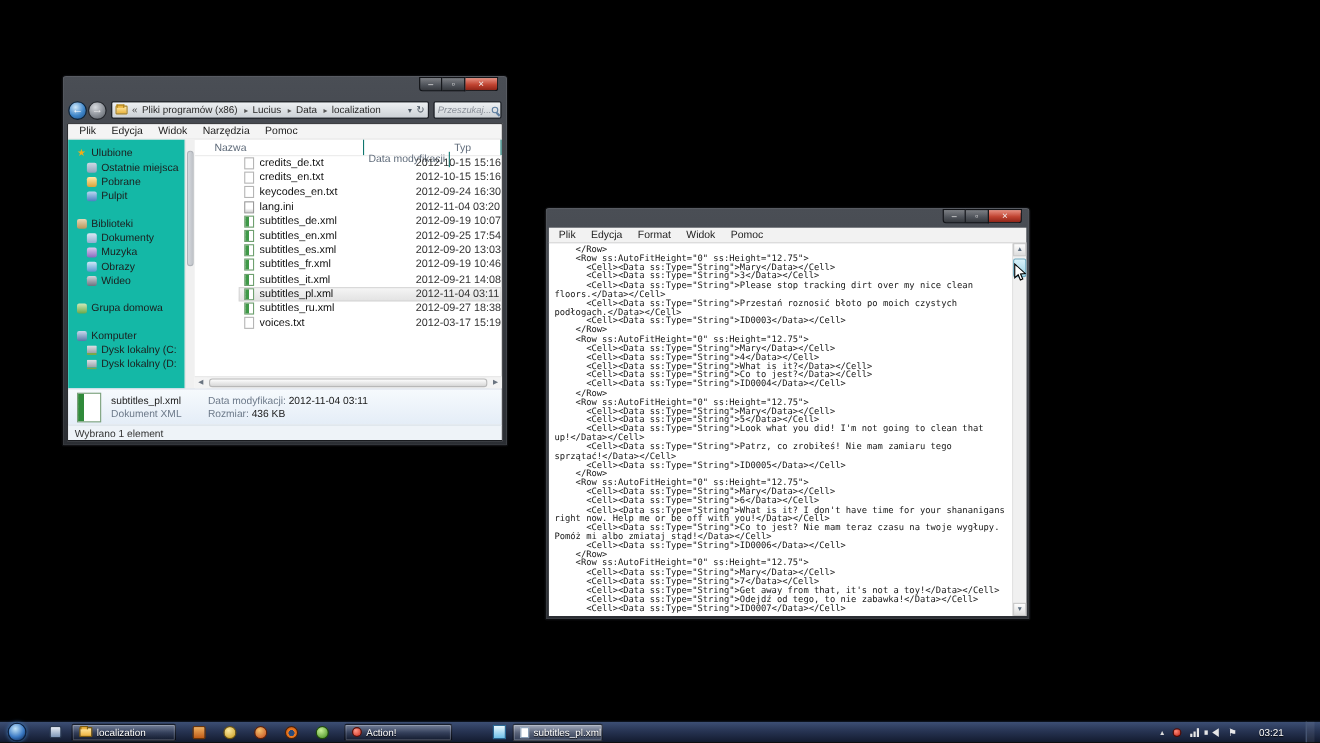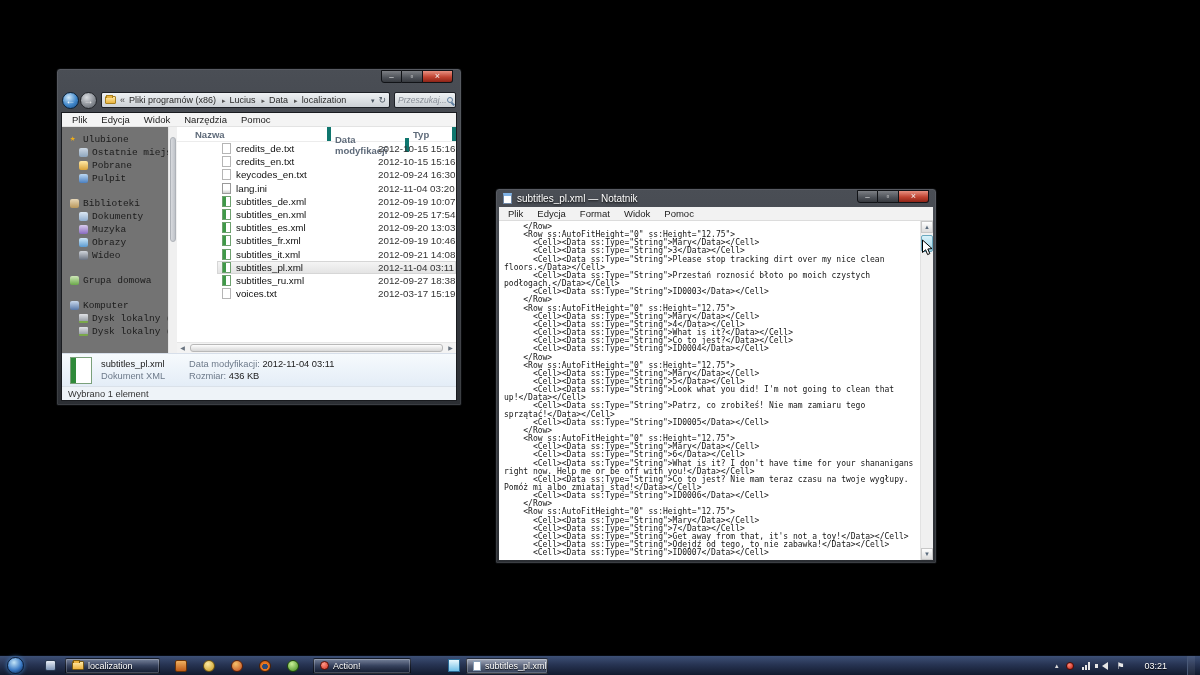--- a/index.html
+++ b/index.html
@@ -45,38 +45,38 @@
   .tb-item { display:flex; align-items:center; gap:3px; padding:0 7px; }
   .tb-caret::after { content:'▾'; font-size:6px; color:#4a6075; margin-left:2px; }
   .tb-xlicon { width:9px; height:11px; background:linear-gradient(90deg,#3f9948 3px,#fff 3px); border:1px solid #6fa070; flex:none; }
   .tb-right { margin-left:auto; display:flex; align-items:center; gap:8px; }
   .views-icon { width:13px; height:9px; background:repeating-linear-gradient(#aebccb 0 1.5px, transparent 1.5px 3px); }
   .views-icon::after { content:'▾'; font-size:6px; color:#4a6075; margin-left:14px; }
   .preview-icon { width:12px; height:9px; border:1px solid #9fb0c2; background:linear-gradient(90deg,#fff 55%,#cfe0f0 55%); }
   .help-icon { width:11px; height:11px; border-radius:50%; background:radial-gradient(circle at 38% 30%,#9cc8ee,#2f6fb4); color:#fff; font-size:8px; line-height:11px; text-align:center; }
 
   .content { flex:1; display:flex; background:#fff; min-height:0; }
-  .sidebar { width:106px; background:#737373; padding-top:6px; font-size:9.5px; color:#1c1c1c; overflow:hidden; flex:none;font-family:Liberation Mono, monospace; }
+  .sidebar { width:106px; background:#14b8a6; padding-top:6px; font-size:9.5px; color:#1c1c1c; overflow:hidden; flex:none; }
   .sb-item { height:13px; display:flex; align-items:center; padding-left:8px; white-space:nowrap; overflow:hidden; }
   .sb-child { padding-left:17px; }
   .sb-gap { height:12px; }
   .sb-icon { width:9px; height:9px; margin-right:4px; border-radius:2px; flex:none; }
   .i-star { background:none; } .i-star::before { content:'★'; color:#eead1a; font-size:9px; line-height:9px; display:block; }
   .i-recent{background:linear-gradient(#cdd8e4,#8da5bd);} .i-downloads{background:linear-gradient(#ffe9a6,#d9a33a);}
   .i-desktop{background:linear-gradient(#bcd8f2,#4a7fc0);} .i-libraries{background:linear-gradient(#e8d8b8,#b8965a);}
   .i-documents{background:linear-gradient(#dce8f4,#90aed0);} .i-music{background:linear-gradient(#d8ccee,#8a6cc0);}
   .i-pictures{background:linear-gradient(#cfe8f8,#5a9ad0);} .i-videos{background:linear-gradient(#d0d4da,#6a7280);}
   .i-homegroup{background:linear-gradient(#cfe8b8,#6aa84a);} .i-computer{background:linear-gradient(#c8d8ec,#5878a8);}
   .i-drive{background:linear-gradient(#e0e2e6,#9aa0a8); border-bottom:2px solid #7aa84a; border-radius:1px;}
   .nav-scroll { width:9px; background:#f0f0f0; border-left:1px solid #e4e4e4; position:relative; flex:none; }
   .nav-thumb { position:absolute; left:1px; right:1px; top:10px; height:105px; background:linear-gradient(90deg,#d8dade,#bfc3c9); border:1px solid #aeb2b8; border-radius:3px; }
 
   .filelist { flex:1; display:flex; flex-direction:column; min-width:0; }
   .cols { height:15px; display:flex; align-items:center; font-size:9.5px; color:#5f6b7a; border-bottom:1px solid #ececec; flex:none; }
-  .col { border-right:4px solid #0f766e; height:100%; display:flex; align-items:center;font-weight:bold; }
+  .col { border-right:1px solid #0f766e; height:100%; display:flex; align-items:center; }
   .col-name { width:154px; padding-left:18px; } .col-date { width:78px; padding-left:4px;margin-top:21px; } .col-type { flex:1; padding-left:4px; }
   .rows { flex:1; overflow:hidden; font-size:9.8px; color:#101010; }
   .file-row { height:13.2px; display:flex; align-items:center;margin-left:40px; }
   .file-row.selected { background:linear-gradient(#f6f6f6,#e2e2e2); outline:1px solid #d6d6d6; outline-offset:-1px; }
   .ficon { width:9px; height:11px; margin:0 5px 0 5px; flex:none; background:#fff; border:1px solid #b5b5b5; }
   .icon-ini { border-color:#9a9a9a; background:linear-gradient(#fff 60%,#cfcfcf); }
   .icon-xml { border-color:#6fa070; background:linear-gradient(90deg,#3f9948 3px,#fff 3px),repeating-linear-gradient(#fff 0 2px,#bcd8bc 2px 3px); }
   .fname { width:140px; white-space:nowrap; overflow:hidden; }
   .fdate { width:78px; padding-left:4px; color:#333; white-space:nowrap; }
   .ftype { flex:1; padding-left:4px; color:#333; white-space:nowrap; overflow:hidden; }
@@ -342,24 +342,20 @@
           <span class="dmeta">Dokument XML</span>
           <span><span class="dmeta">Rozmiar:</span>
                 <span class="dval">436 KB</span></span>
         </div>
       </div>
       <div class="statusbar">Wybrano 1 element</div>
     </div>
   </div>
 
   <div class="win np-win">
-    <div class="np-caption">
-      <span class="np-icon"></span>
-      <span class="np-title">subtitles_pl.xml — Notatnik</span>
-    </div>
     <div class="cap-btns" style="right:7px;">
       <div class="cap-btn cap-min"></div>
       <div class="cap-btn cap-max"></div>
       <div class="cap-btn cap-close"></div>
     </div>
     <div class="np-menubar">
         <span class="menu-item">Plik</span>
         <span class="menu-item">Edycja</span>
         <span class="menu-item">Format</span>
         <span class="menu-item">Widok</span>

